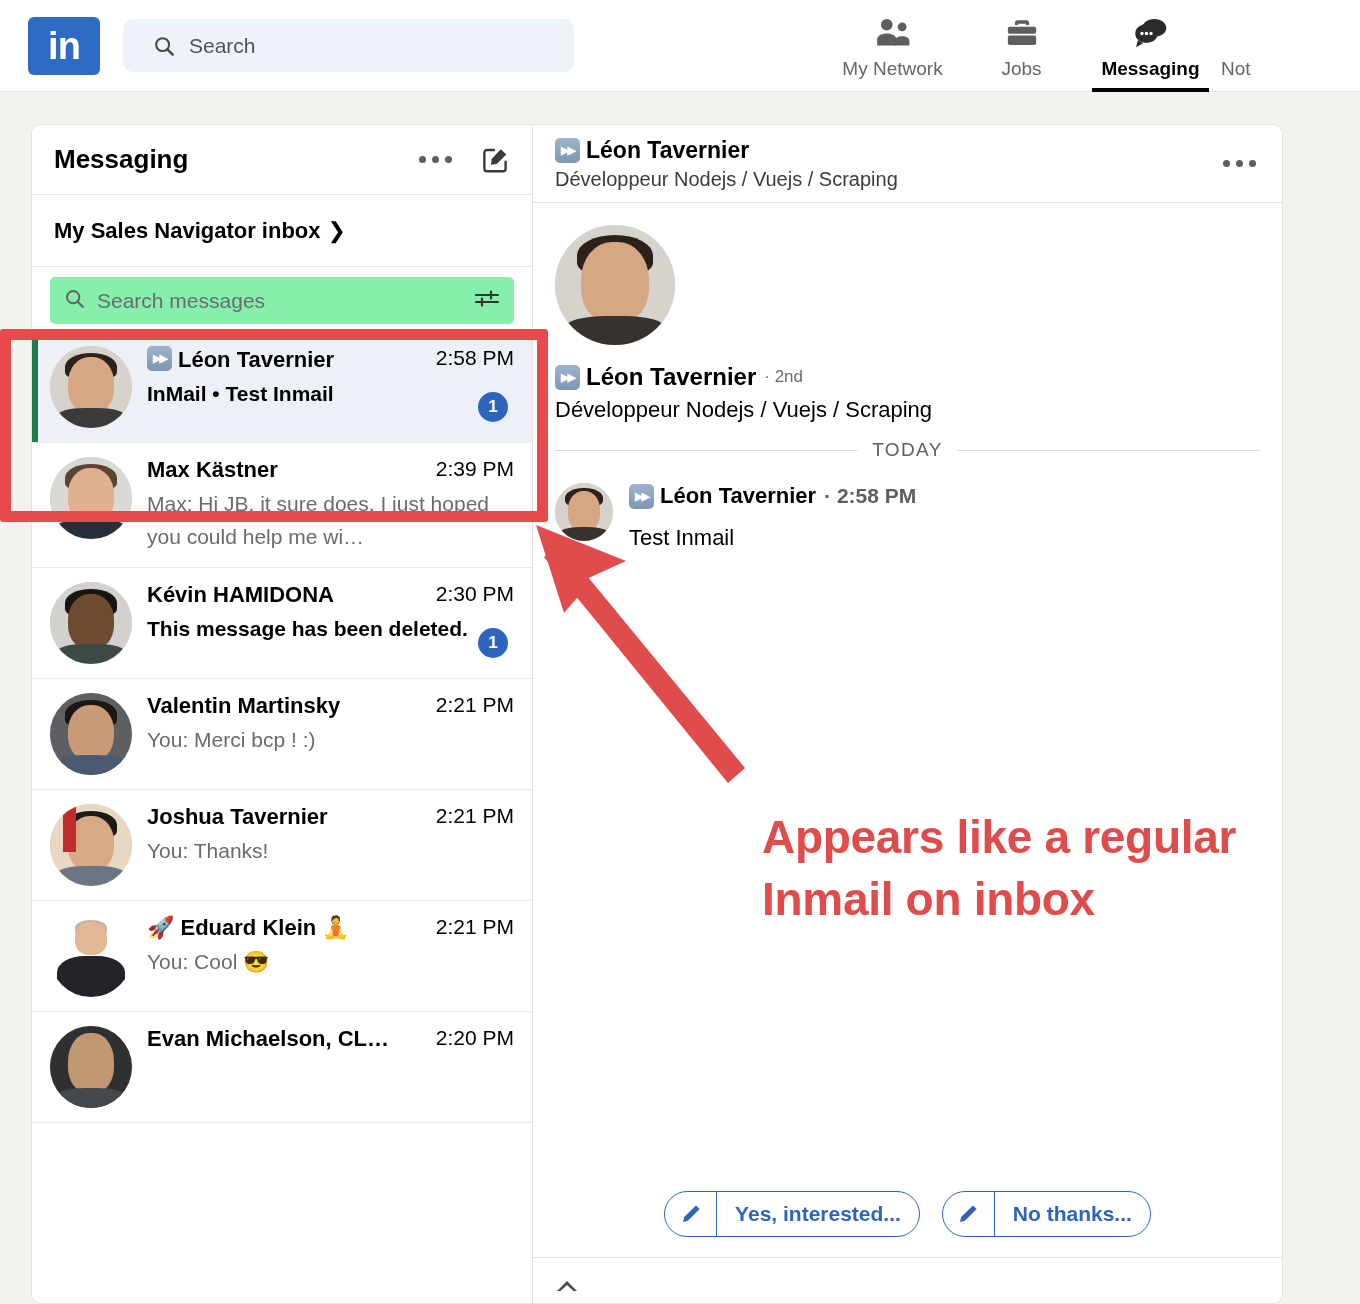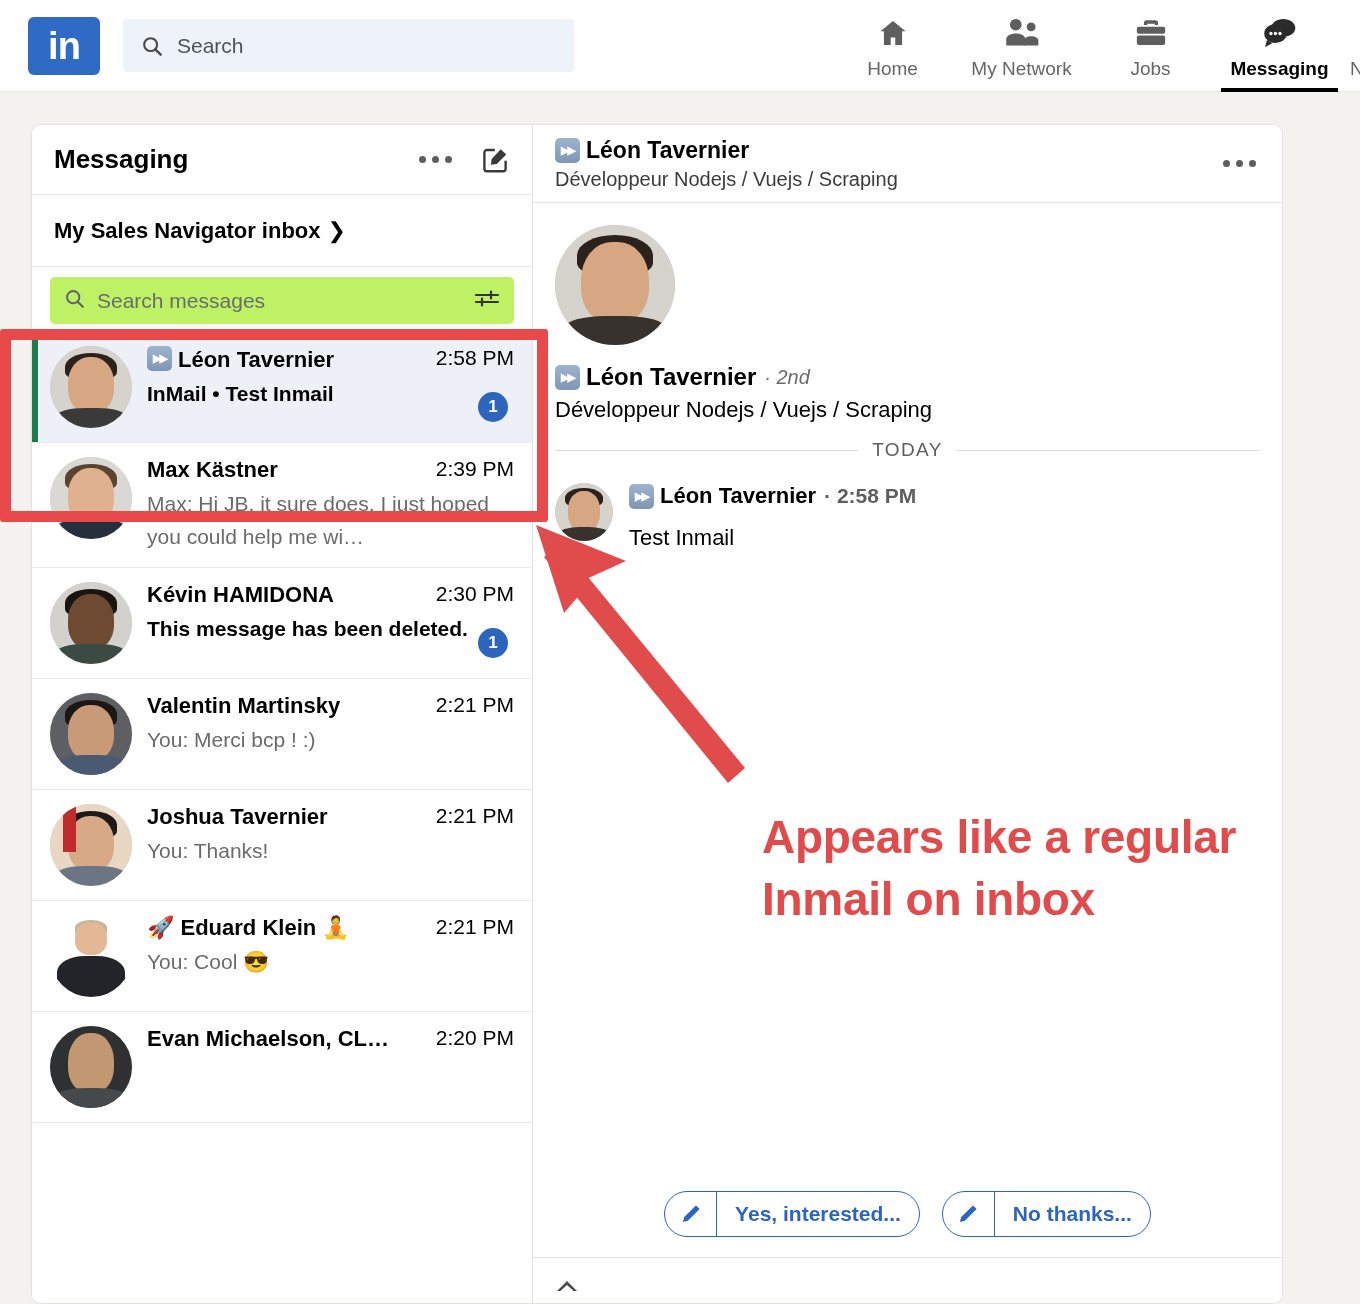--- a/index.html
+++ b/index.html
@@ -18,21 +18,21 @@
     border-bottom: 1px solid #E6E6E6;
   }
   .li-logo {
     width: 72px; height: 58px; margin-left: 28px; border-radius: 6px;
     background: #2F6AC4; color: #fff; font-weight: bold; font-size: 38px;
     display: flex; align-items: center; justify-content: center;
     letter-spacing: -1px; line-height: 1; font-family: "Liberation Sans", sans-serif;
   }
   .search-box {
     margin-left: 23px; width: 451px; height: 53px; background: #EDF3F8;
-    border-radius: 4px; display: flex; align-items: center; padding: 0 18px;
+    border-radius: 10px; display: flex; align-items: center; padding: 0 30px;
   }
   .search-box .sicon { width: 22px; height: 22px; flex: 0 0 auto; }
   .search-box .stext {
     margin-left: 14px; font-size: 21px; color: #50525A;
   }
   .navitems {
     position: absolute; left: 828px; top: 0; height: 92px;
     display: flex; align-items: flex-start; gap: 0;
   }
   .navitem {
@@ -77,21 +77,21 @@
 
   .sn-row {
     height: 72px; display: flex; align-items: center; padding: 0 22px;
     border-bottom: 1px solid #E9E8E6;
   }
   .sn-text { font-size: 22px; font-weight: bold; color: #000; }
   .sn-chev { font-size: 22px; color: #000; margin-left: 7px; font-weight: 400; }
 
   .msg-search-wrap { padding: 10px 18px 8px 18px; }
   .msg-search {
-    height: 47px; background: #bef264; border-radius: 5px;
+    height: 47px; background: #86efac; border-radius: 5px;
     display: flex; align-items: center; padding: 0 14px;
   }
   .msg-search .stext { margin-left: 12px; font-size: 21px; color: #6A6C72; flex:1;}
 
   .conv-list { flex: 1; overflow: hidden; }
   .conv {
     display: flex; padding: 14px 18px 14px 0; position: relative;
     border-bottom: 1px solid #ECEBE9; min-height: 100px;
   }
   .conv.selected { background: #EDF1F7; }
@@ -144,21 +144,21 @@
   .rp-body { flex: 1; position: relative; overflow: hidden; }
   .prof-block { padding: 22px 0 0 22px; }
   .prof-av {
     width: 120px; height: 120px; border-radius: 50%; background: #C9C9C9;
     overflow: hidden;
   }
   .prof-name {
     margin-top: 18px; font-size: 24px; font-weight: bold; color: #000;
     display: flex; align-items: center;
   }
-  .prof-deg { font-weight: 400; color: #6B6B6B; font-size: 20px; margin-left: 8px; font-style: italic;}
+  .prof-deg { font-weight: 400; color: #6B6B6B; font-size: 17px; margin-left: 8px;}
   .prof-head2 { font-size: 22px; color: #000; margin-top: 6px; }
   .divider-row {
     display: flex; align-items: center; margin: 16px 22px 0 0; padding-left: 22px;
   }
   .divider-row .ln { flex: 1; height: 1px; background: #DCDBD9; }
   .divider-row .lbl {
     font-size: 19px; color: #5E5E5E; letter-spacing: 1.4px; padding: 0 14px;
     font-weight: 500;
   }
   .msg-row { display: flex; padding: 22px 0 0 22px; }
@@ -229,28 +229,20 @@
         <svg width="22" height="22" viewBox="0 0 24 24">
             <circle cx="10.5" cy="10.5" r="7" fill="none" stroke="#4A4A4A" stroke-width="2.3"></circle>
             <line x1="15.6" y1="15.6" x2="21.5" y2="21.5" stroke="#4A4A4A" stroke-width="2.6" stroke-linecap="round"></line>
           </svg>
       </span>
       <span class="stext">Search</span>
     </div>
 
     <div class="navitems">
 
-      <div class="navitem">
-        <span class="nicon">
-          <svg width="34" height="32" viewBox="0 0 24 24" fill="#5E5E5E">
-              <path d="M12 3 2.6 10.6h2.6V21h5.1v-5.6h3.4V21h5.1V10.6h2.6z"></path>
-            </svg>
-        </span>
-        <span class="nlabel">Home</span>
-      </div>
 
       <div class="navitem">
         <span class="nicon">
           <svg width="36" height="32" viewBox="0 0 26 22" fill="#5E5E5E">
               <circle cx="8.5" cy="5" r="4.2"></circle>
               <path d="M1.6 20v-4.5c0-2.6 3.1-4.2 6.9-4.2s6.9 1.6 6.9 4.2V20z"></path>
               <circle cx="19.6" cy="6.6" r="3.2"></circle>
               <path d="M14.4 20v-3.4c0-2 2.3-3.2 5.2-3.2s5.2 1.2 5.2 3.2V20z"></path>
             </svg>
         </span>

